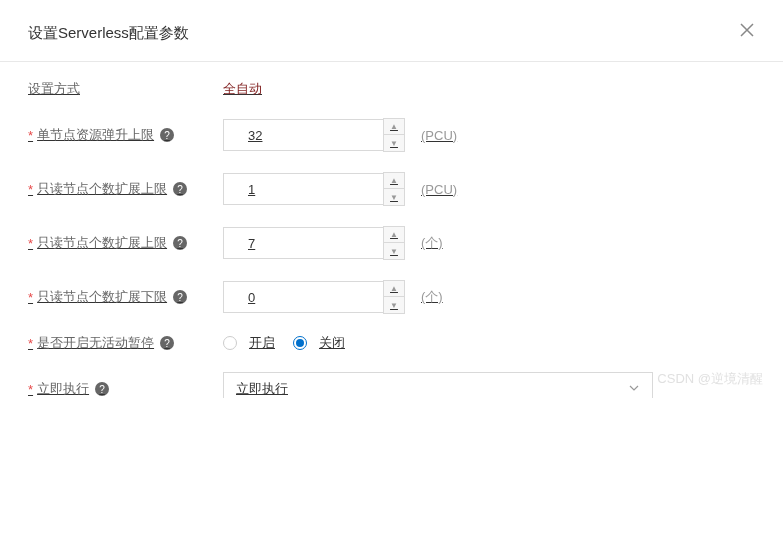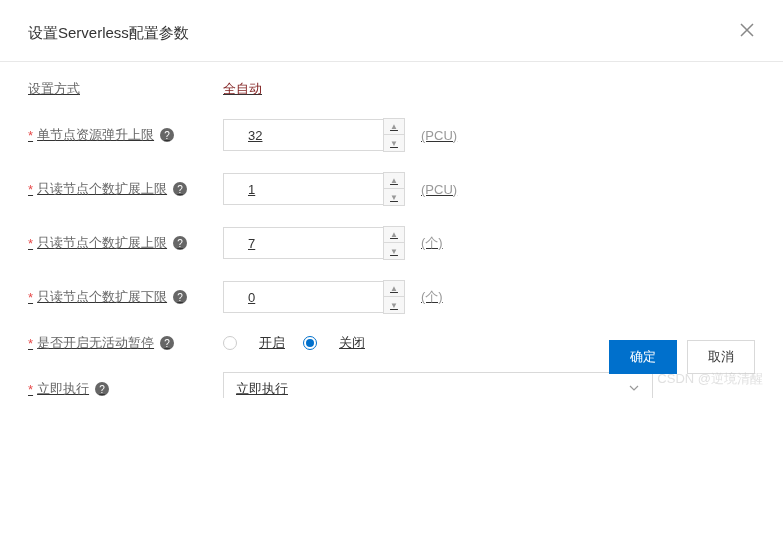--- a/index.html
+++ b/index.html
@@ -107,21 +107,21 @@
       font-size: 13px;
     }
     .radio-group {
       display: flex;
       align-items: center;
       gap: 18px;
     }
     .radio-item {
       display: flex;
       align-items: center;
-      gap: 22px;
+      gap: 12px;
       cursor: pointer;
     }
     .radio-circle {
       width: 14px;
       height: 14px;
       border-radius: 50%;
       border: 1px solid #ccc;
       display: flex;
       align-items: center;
       justify-content: center;
@@ -294,19 +294,15 @@
         <span class="chev">
           <svg width="12" height="12" viewBox="0 0 12 12">
               <path d="M2 4 L6 8 L10 4" stroke="#999" stroke-width="1.2" fill="none"></path>
             </svg>
         </span>
       </div>
     </div>
 
   </div>
 
-  <div class="footer">
-    <div class="btn btn-primary">确定</div>
-    <div class="btn btn-default">取消</div>
-  </div>
 
   <div class="watermark">CSDN @逆境清醒</div>
 </div>
 
 </body></html>

